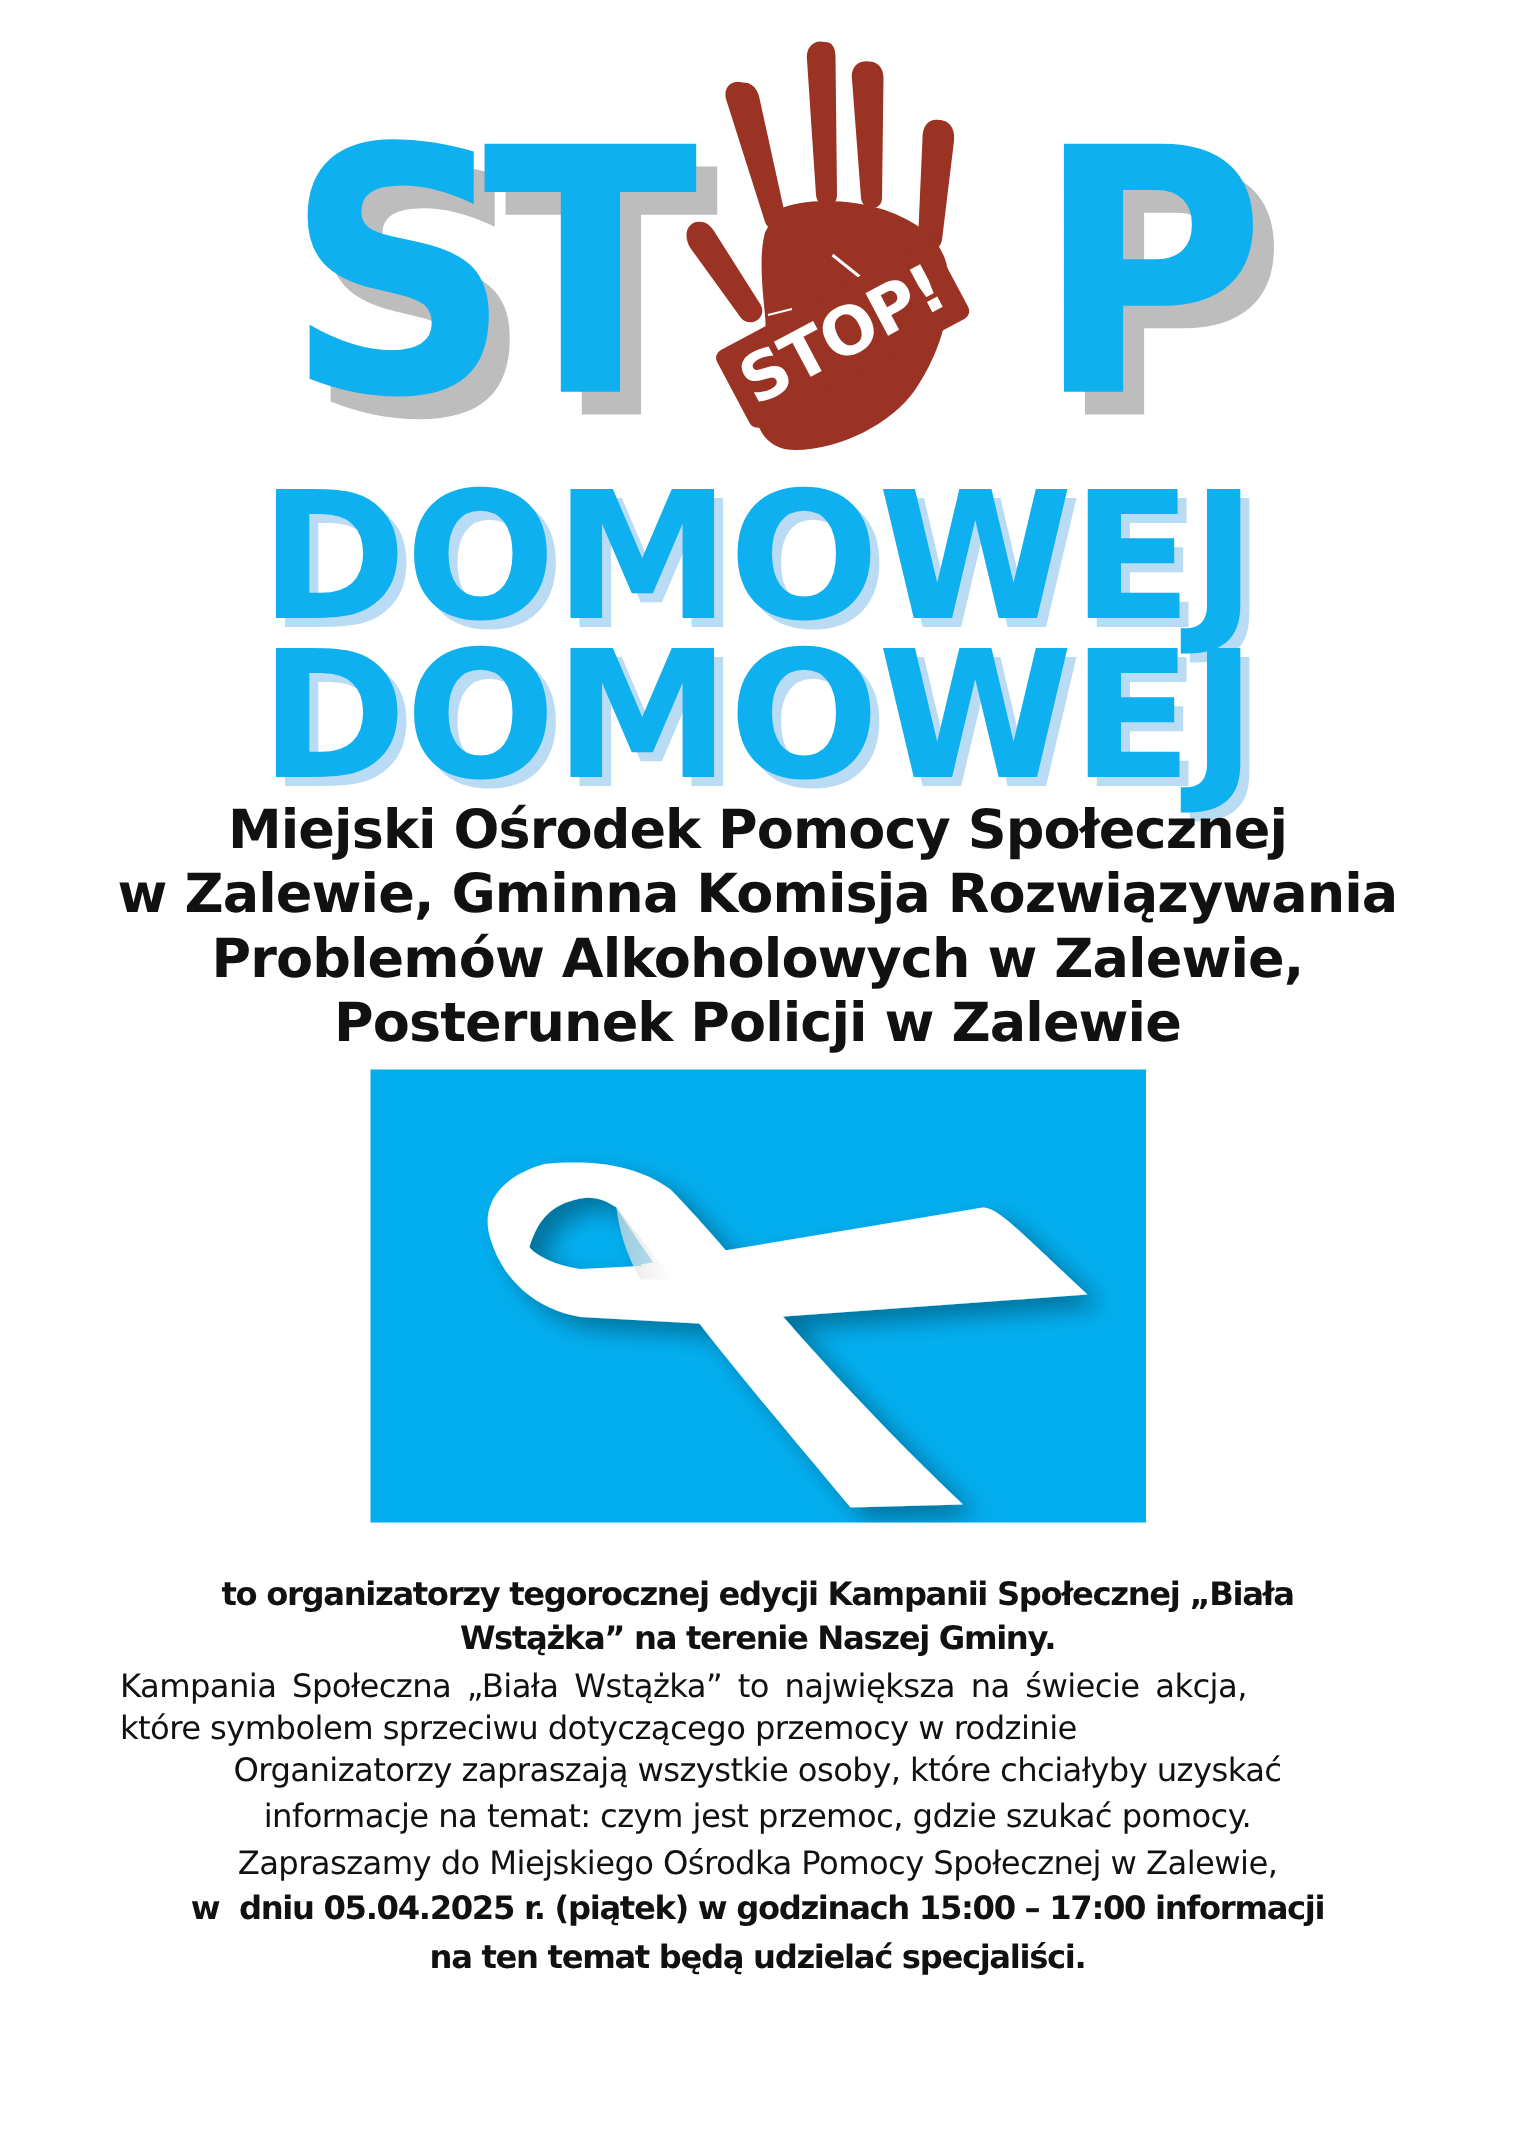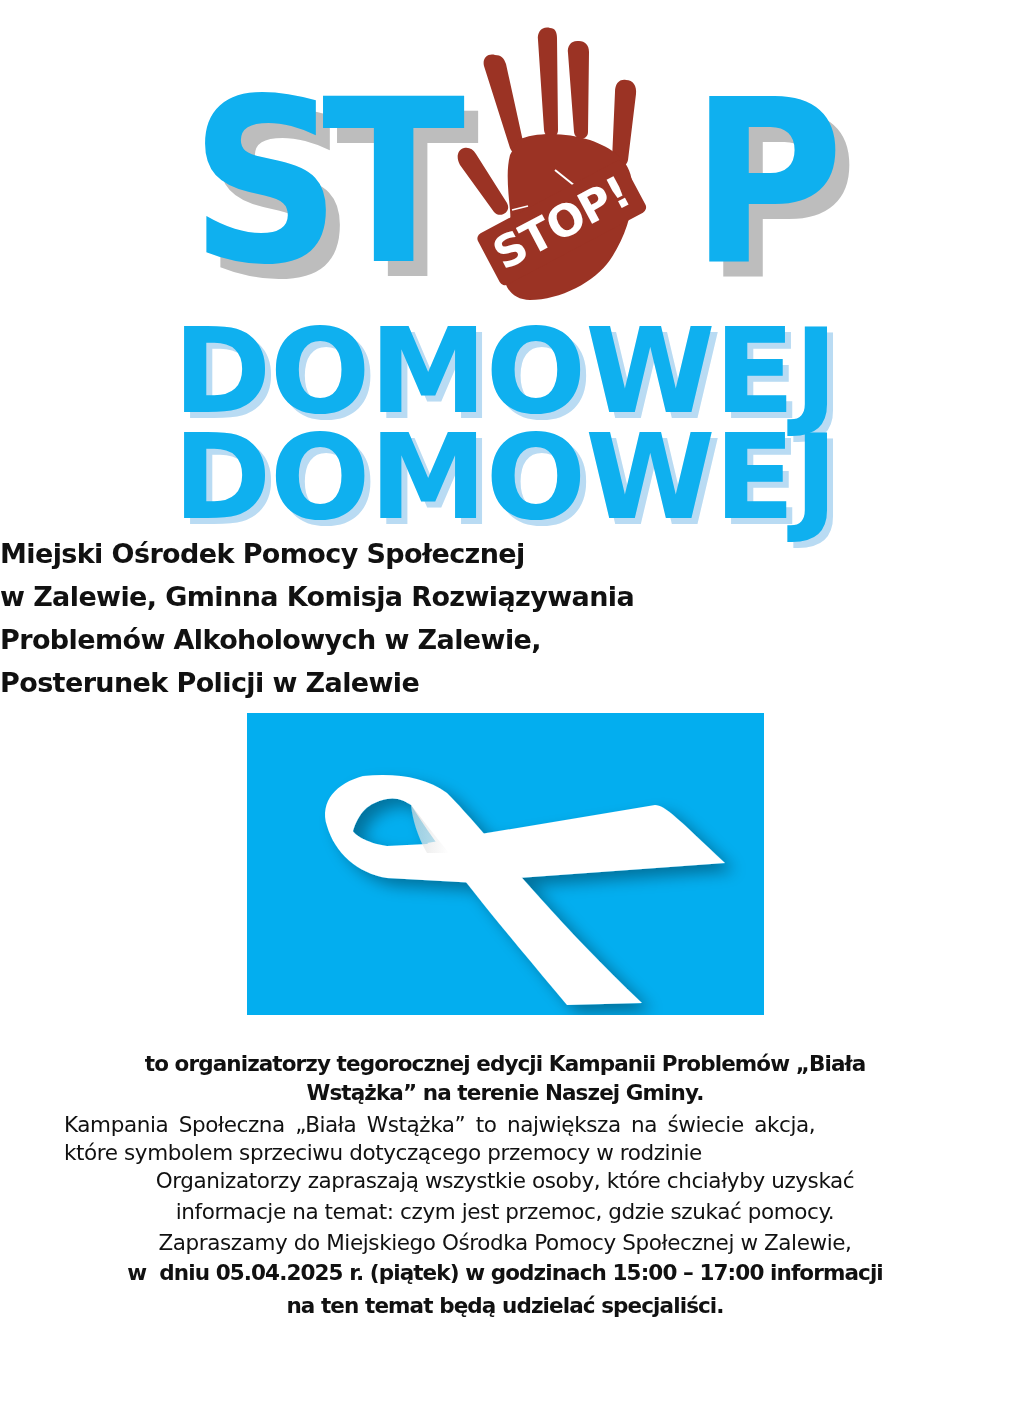--- a/index.html
+++ b/index.html
@@ -59,23 +59,24 @@
       letter-spacing: -1px;
     }
     .line-przemocy { top: 312px; }
     .line-domowej  { top: 418px; }
 
     
     .organizers {
       position: absolute;
       left: 0; top: 532px;
       width: 1010px;
+      text-align: center;
       font-family: "DejaVu Sans", sans-serif;
       font-weight: bold;
-      font-size: 27px;
+      font-size: 36px;
       line-height: 43px;
       color: #111111;
       letter-spacing: -0.6px;
     }
     .organizers div { white-space: nowrap; }
 
     
     .ribbon-box {
       position: absolute;
       left: 247px; top: 713px;
@@ -94,21 +95,21 @@
       line-height: 28px;
       color: #111111;
       letter-spacing: -0.4px;
     }
     .body-text .bold {
       font-weight: bold;
       letter-spacing: -0.9px;
     }
     .row { white-space: nowrap; }
     .center { text-align: center; }
-    .left { padding-left: 64px; }
+    .left { padding-left: 80px; }
     .intro-1 { height: 29px; }
     .intro-2 { height: 32px; }
     .p-line { height: 28px; }
     .final-gap { height: 29px; }
   </style>
 </head>
 <body>
 
 <div class="poster">
 
@@ -180,21 +181,21 @@
 
         <path d="M116 63 C150 60 178 64 200 80 C240 120 290 190 395 290 L320 292 C260 220 200 150 164 92 C150 80 135 75 116 63 Z" fill="#ffffff"></path>
 
         <path d="M164 92 C178 110 190 125 202 140 L180 140 C170 122 166 108 164 92 Z" fill="url(#fold)" opacity="0.7"></path>
       </g>
     </svg>
 
   </div>
 
   <div class="body-text">
-    <div class="row center bold intro-1">to organizatorzy tegorocznej edycji Kampanii Problemów „Biała</div>
+    <div class="row center bold intro-1">to organizatorzy tegorocznej edycji Kampanii Społecznej „Biała</div>
     <div class="row center bold intro-2">Wstążka” na terenie Naszej Gminy.</div>
 
     <div class="row left p-line" style="word-spacing:4px;">Kampania Społeczna „Biała Wstążka” to największa na świecie akcja,</div>
     <div class="row left p-line">które symbolem sprzeciwu dotyczącego przemocy w rodzinie</div>
     <div class="row center p-line" style="height:31px;">Organizatorzy zapraszają wszystkie osoby, które chciałyby uzyskać</div>
     <div class="row center p-line" style="height:31px;">informacje na temat: czym jest przemoc, gdzie szukać pomocy.</div>
     <div class="row center p-line" style="height:30px;">Zapraszamy do Miejskiego Ośrodka Pomocy Społecznej w Zalewie,</div>
 
     <div class="row center bold final-gap" style="white-space:pre;">w  dniu 05.04.2025 r. (piątek) w godzinach 15:00 – 17:00 informacji</div>
     <div class="row center bold" style="margin-top:4px;">na ten temat będą udzielać specjaliści.</div>

